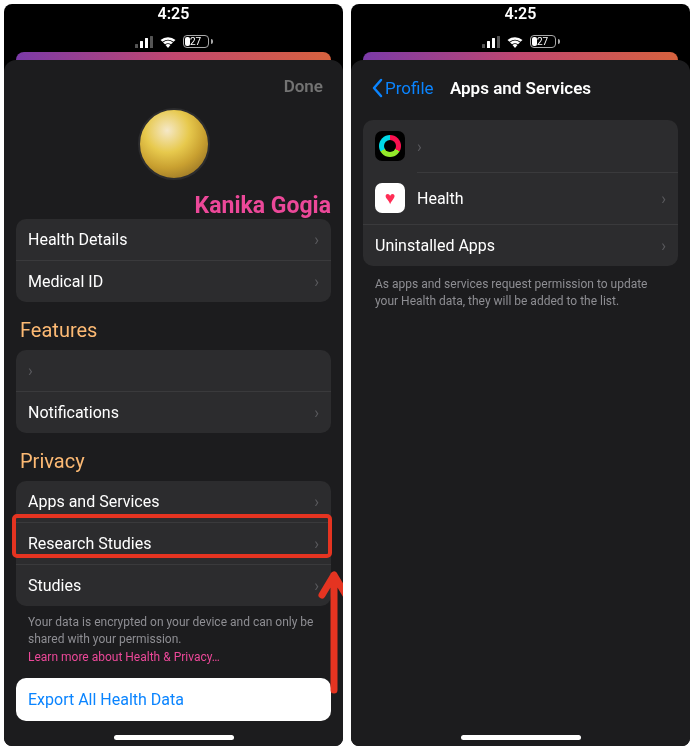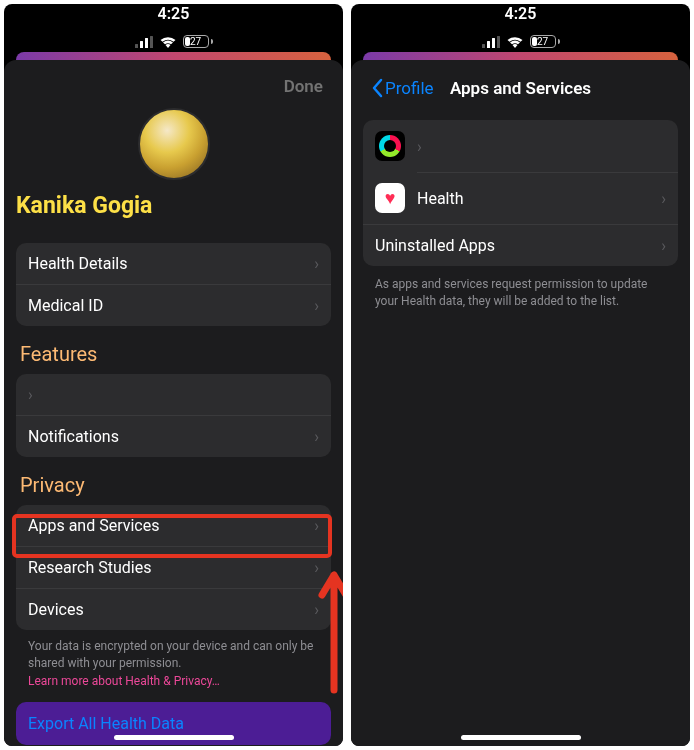--- a/index.html
+++ b/index.html
@@ -110,25 +110,25 @@
       padding: 8px 0 12px 0;
     }
     .avatar {
       width: 72px;
       height: 72px;
       border-radius: 50%;
       background: radial-gradient(circle at 40% 30%, #f5e8c8 0%, #e7c94d 35%, #c9a030 60%, #7a5a20 100%);
       border: 2px solid #2c2c2e;
     }
     .user-name {
-      text-align: left;
-      color: #fde047;
+      text-align: right;
+      color: #ec4899;
       font-size: 23px;
       font-weight: 700;
-      padding-bottom: 24px;
+      padding-bottom: 0;
     }
     .section-header {
       color: #fdba74;
       font-size: 20px;
       font-weight: 400;
       padding: 16px 4px 8px 4px;
     }
     .list-group {
       background: #2c2c2e;
       border-radius: 10px;
@@ -159,21 +159,21 @@
       padding: 8px 12px 2px 12px;
       line-height: 1.4;
     }
     .footer-link {
       color: #ec4899;
       font-size: 12px;
       padding: 0 12px 14px 12px;
       display: block;
     }
     .export-row {
-      background: #4c1d95;
+      background: #ffffff;
       border-radius: 10px;
       padding: 12px 12px;
       color: #0a84ff;
       font-size: 16px;
     }
     .highlight-box {
       position: absolute;
       border: 4px solid #e53421;
       border-radius: 5px;
       pointer-events: none;
@@ -331,21 +331,21 @@
       <div class="list-group" style="position:relative;">
         <div class="list-item">
           <span class="label">Apps and Services</span>
           <span class="chevron">›</span>
         </div>
         <div class="list-item">
           <span class="label">Research Studies</span>
           <span class="chevron">›</span>
         </div>
         <div class="list-item">
-          <span class="label">Devices</span>
+          <span class="label">Studies</span>
           <span class="chevron">›</span>
         </div>
       </div>
 
       <div class="footer-text">Your data is encrypted on your device and can only be shared with your permission.</div>
       <a class="footer-link">Learn more about Health &amp; Privacy…</a>
 
       <div class="export-row">
         <span>Export All Health Data</span>
       </div>

